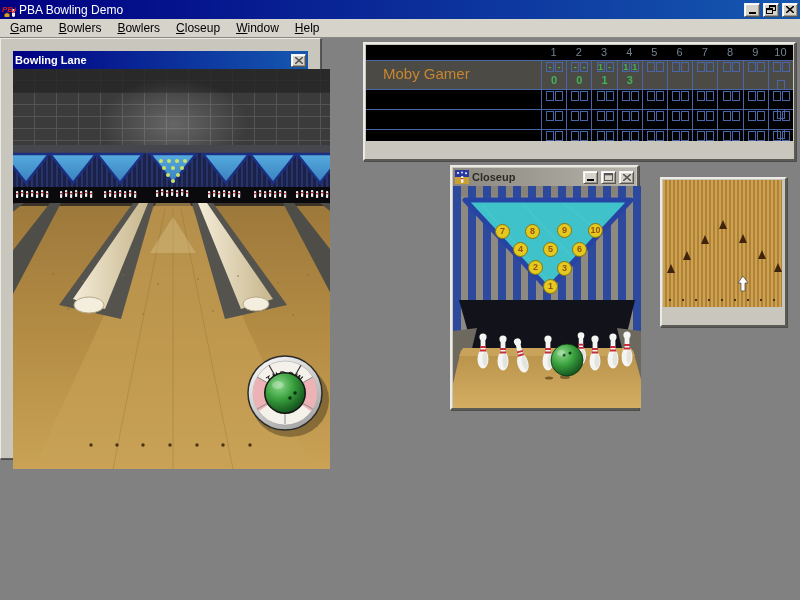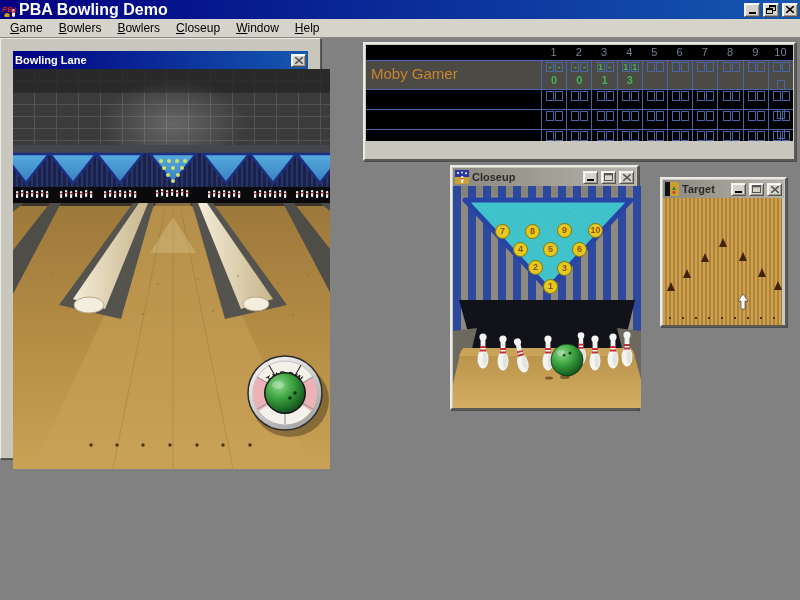--- a/index.html
+++ b/index.html
@@ -2,21 +2,21 @@
 <html><head>
 <meta charset="utf-8">
 <style>
   * { box-sizing: border-box; margin: 0; padding: 0; }
   html,body { width:800px; height:600px; overflow:hidden; }
   body { font-family:"Liberation Sans", sans-serif; background:#818181; position:relative; }
 
   
   .main-titlebar { height:19px; background:linear-gradient(90deg,#000082,#1558b0);
     display:flex; align-items:center; padding:0 2px; gap:3px; }
-  .main-title { color:#fff; font-size:16px; font-weight:bold; flex:1; }
+  .main-title { color:#fff; font-size:12px; font-weight:normal; flex:1; }
   .menubar { height:19px; background:#d6d3cb; border-bottom:1px solid #8a8880;
     display:flex; align-items:center; padding-left:2px; }
   .menu-item { display:inline-block; font-size:12px; color:#000; padding:0 8px; line-height:18px; }
   .menu-item::first-letter { text-decoration:underline; }
   .mdi { position:absolute; left:0; top:38px; right:0; bottom:0; background:#818181; }
 
   .tb-btn { width:16px; height:14px; background:#d6d3cb; border:1px solid;
     border-color:#f4f2ee #58564f #58564f #f4f2ee; box-shadow:inset 1px 1px 0 #fff, inset -1px -1px 0 #9a978f;
     display:flex; align-items:center; justify-content:center; }
   .tb-btn.small { width:15px; height:13px; }
@@ -39,21 +39,21 @@
 
   
   #score-win { left:363px; top:42px; width:433px; height:119px; }
   .sc-content { position:relative; background:#000; height:96px; overflow:hidden; }
   .sc-header { display:flex; height:15px; }
   .sc-spacer { width:175px; flex:none; }
   .sc-h { flex:1; text-align:center; color:#75828f; font-size:11px; line-height:15px; }
   .sc-row { display:flex; border-top:1px solid #4a66a8; }
   .sc-row.r1 { height:29px; background:#4b4a45; }
   .sc-row.re { height:20px; }
-  .ncell { width:175px; flex:none; overflow:hidden; }
+  .ncell { width:175px; flex:none; overflow:hidden;padding-left:12px; }
   .pname { color:#c8862e; font-size:15px; padding-left:5px; line-height:26px; white-space:nowrap; }
   .fcell { flex:1; position:relative; border-left:1px solid #4a66a8; text-align:center; padding-top:1px; }
   .bx { display:inline-block; width:8px; height:10px; border:1px solid #4a66a8; margin:0 0 0 1px;
     font-style:normal; font-size:9px; line-height:9px; color:#42b552; font-weight:bold; text-align:center; vertical-align:top; }
   .tot { position:absolute; left:0; right:0; top:13px; text-align:center; color:#42b552; font-size:11px; font-weight:bold; }
 
   
   #closeup-win { left:450px; top:165px; width:189px; height:245px; }
   .cu-content { position:relative; width:188px; height:222px; overflow:hidden;
     background-color:#8e8a80;
@@ -460,43 +460,20 @@
         <circle cx="111" cy="69" r="1.5" fill="#0d3d14"></circle>
           <circle cx="117" cy="67" r="1.5" fill="#0d3d14"></circle>
         <ellipse cx="108" cy="67" rx="4" ry="3" fill="#fff" opacity="0.25"></ellipse>
       </g>
       <ellipse cx="96" cy="92" rx="4" ry="1.5" fill="#7a5c28"></ellipse>
     </svg>
   </div>
 </div>
 
 <div class="win" id="target-win">
-  <div class="win-titlebar inactive">
-    <svg class="win-icon" width="14" height="14">
-      <rect x="0" y="0" width="5" height="14" fill="#101010"></rect>
-      <rect x="5" y="0" width="9" height="14" fill="#caa030"></rect>
-      <polygon points="9,4 11,8 7,8" fill="#3a7a3a"></polygon>
-      <circle cx="9" cy="10.5" r="1.4" fill="#d03020"></circle>
-    </svg>
-    <span class="win-title">Target</span>
-    <div class="tb-btn small">
-        <span class="g-min"></span>
-      </div>
-    <div class="tb-btn small">
-      <svg width="9" height="8">
-          <rect x="0.5" y="0.5" width="8" height="7" fill="none" stroke="#555"></rect>
-          <rect x="0.5" y="0.5" width="8" height="1.8" fill="#555"></rect>
-        </svg>
-    </div>
-    <div class="tb-btn small">
-      <svg width="8" height="7">
-          <path d="M0 0 L8 7 M8 0 L0 7" stroke="#555" stroke-width="1.6"></path>
-        </svg>
-    </div>
-  </div>
 
   <div class="tg-content">
     <div class="t-arrow" style="left:56px;top:40px"></div>
     <div class="t-arrow" style="left:38px;top:55px"></div>
     <div class="t-arrow" style="left:76px;top:54px"></div>
     <div class="t-arrow" style="left:20px;top:71px"></div>
     <div class="t-arrow" style="left:95px;top:70px"></div>
     <div class="t-arrow" style="left:4px;top:84px"></div>
     <div class="t-arrow" style="left:111px;top:83px"></div>
     <svg class="t-cursor" width="12" height="16">

